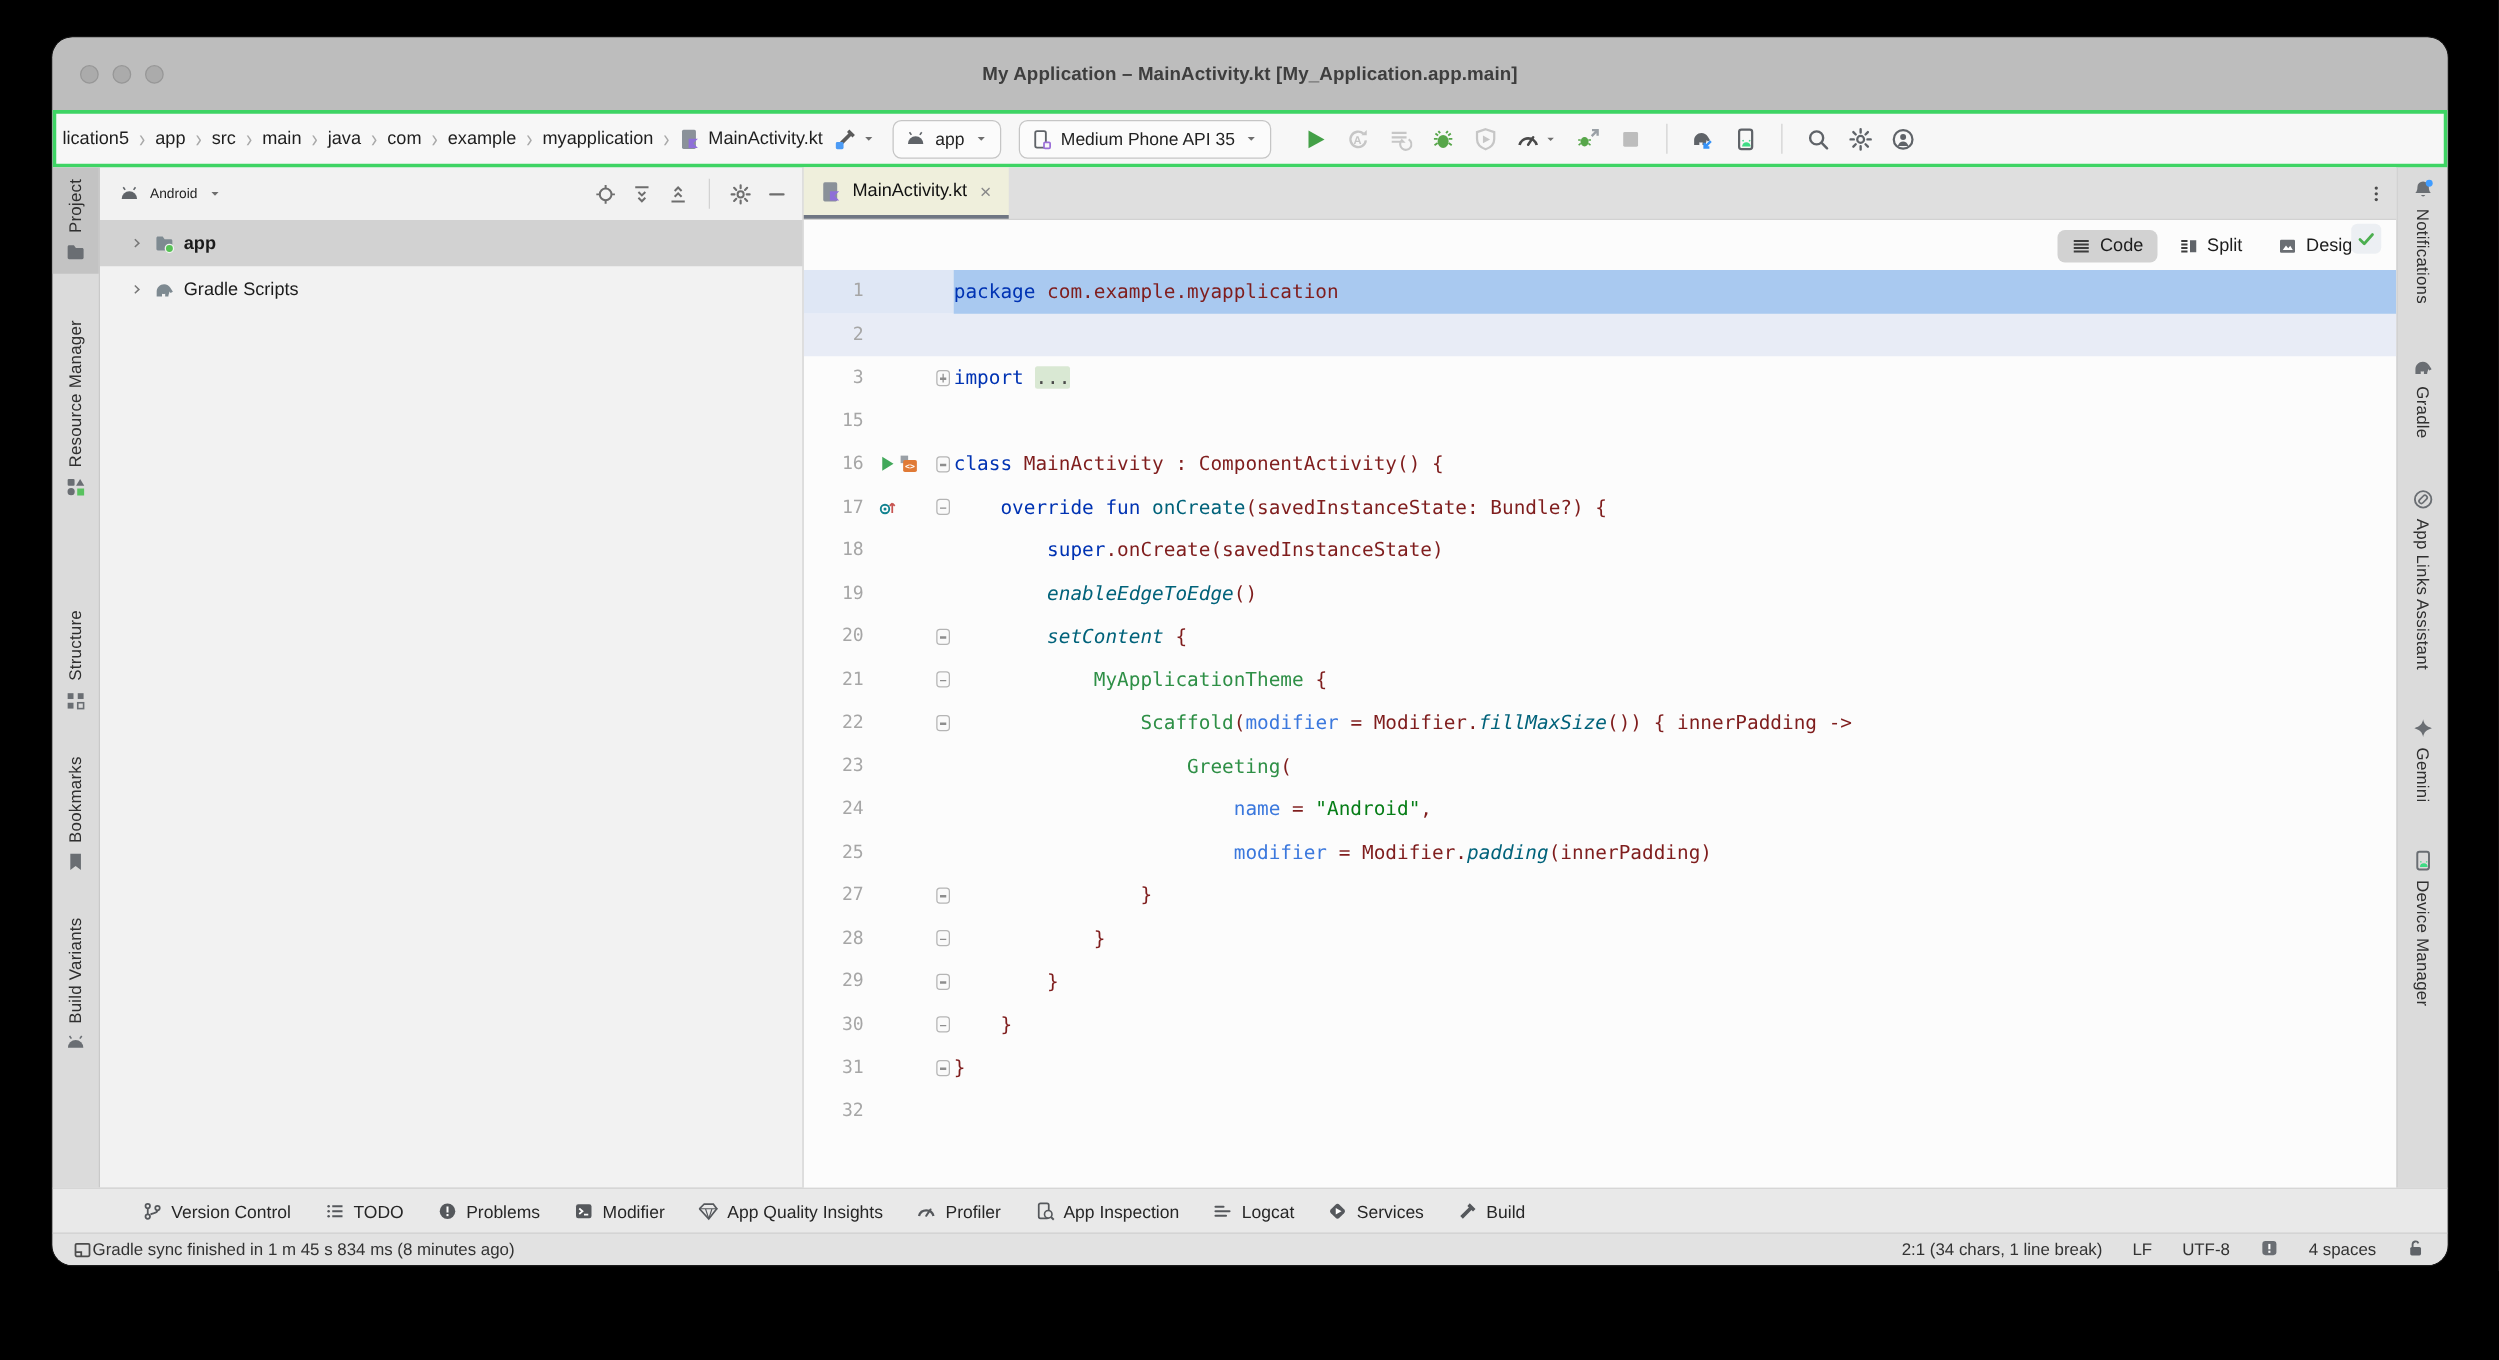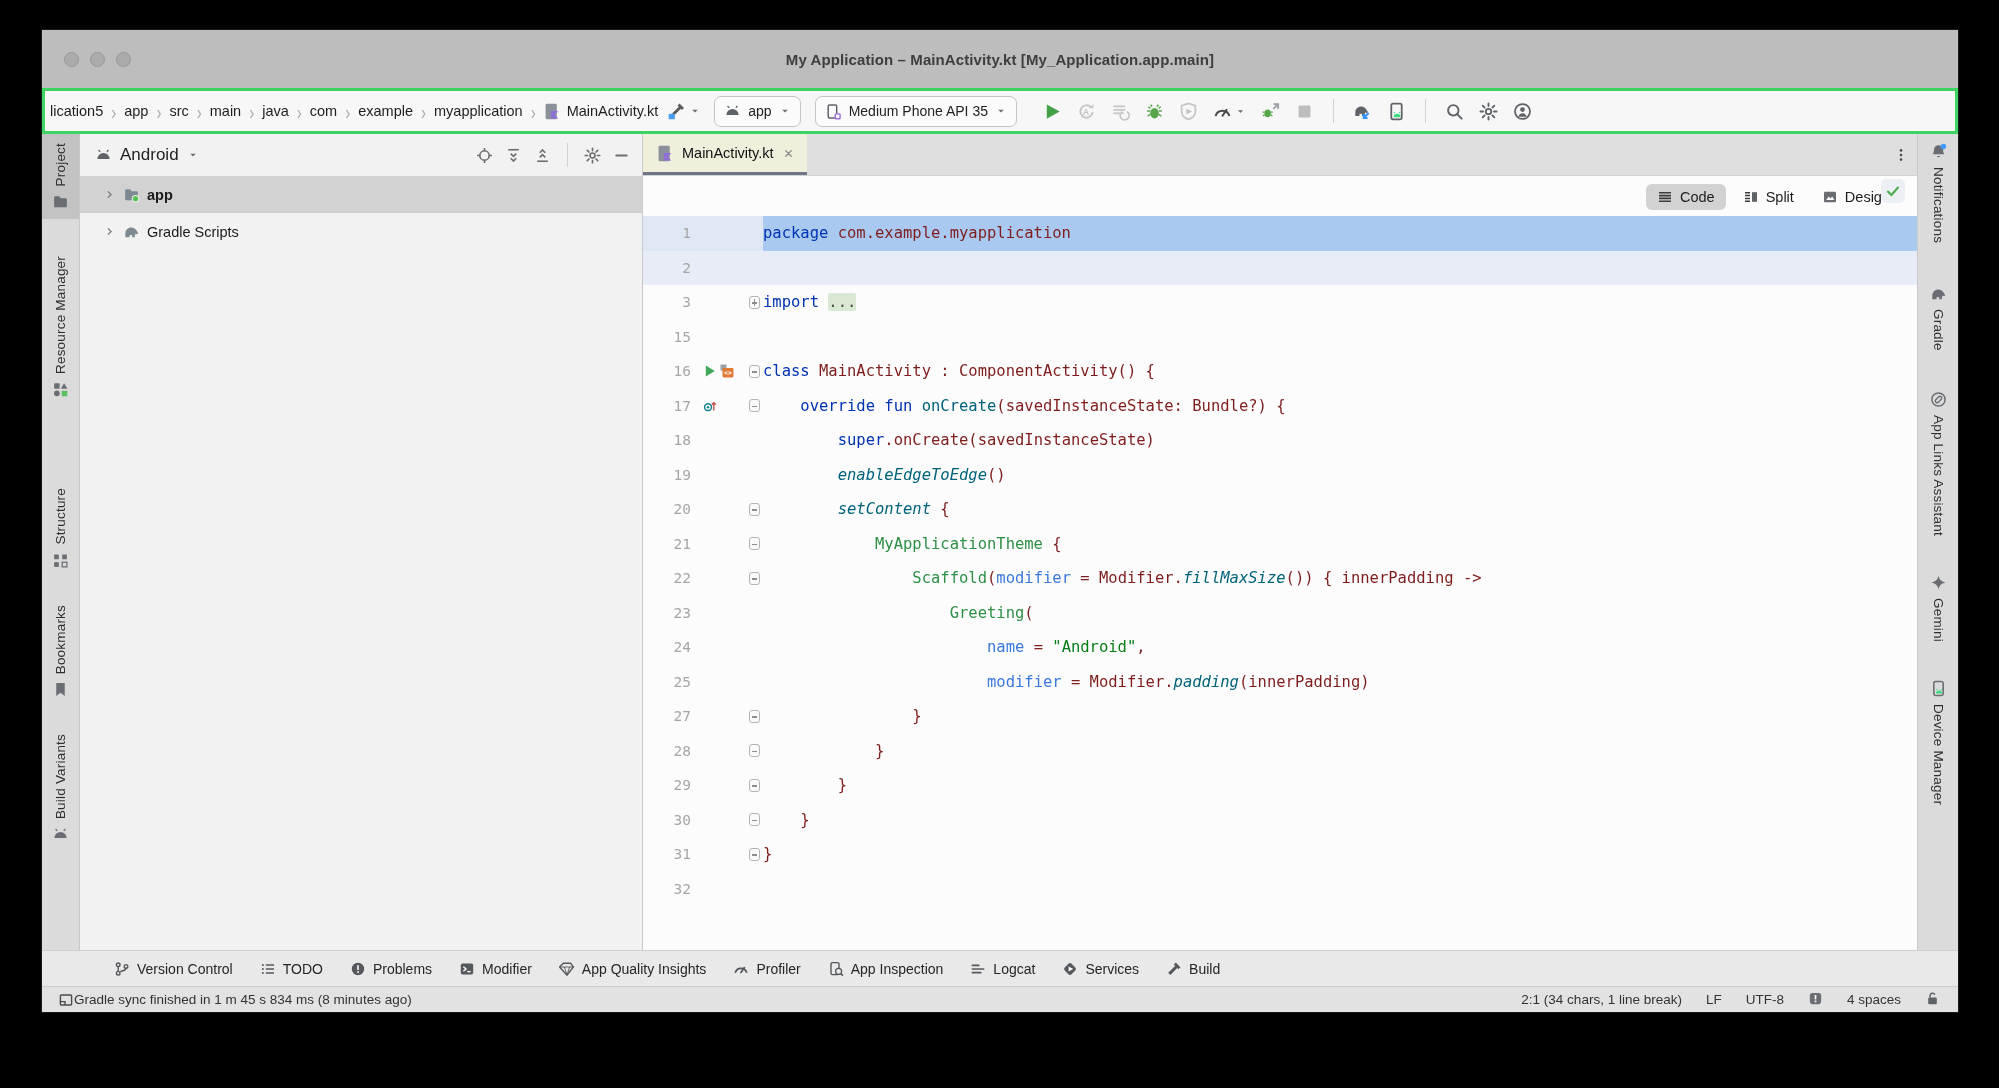--- a/index.html
+++ b/index.html
@@ -1,21 +1,21 @@
 <!DOCTYPE html>
 <html style="--green: #3ED464; --selblue: #A9C9F0; --kw: #0033B3; --fn: #00627A; --comp: #2E8F46; --param: #3B78DD; --str: #067D17;"><head>
 <meta charset="utf-8">
 <style>
   html,body{margin:0;padding:0;background:#000;width:1999px;height:1088px;overflow:hidden;
     font-family:"Liberation Sans",sans-serif;-webkit-font-smoothing:antialiased;}
   *{box-sizing:border-box}
   .ic{display:inline-flex;align-items:center;justify-content:center;flex:none}
   .ic svg{width:100%;height:100%;display:block}
 
-  .window{position:absolute;left:42px;top:30px;width:1916px;height:982px;border-radius:0;
+  .window{position:absolute;left:42px;top:30px;width:1916px;height:982px;border-radius:16px;
     overflow:hidden;background:#F2F2F2;box-shadow:0 0 0 1px #1a1a1a;display:flex;flex-direction:column}
 
   
   .titlebar{height:58px;background:#BDBDBD;position:relative;display:flex;align-items:center;justify-content:center;flex:none}
   .lights{position:absolute;left:22px;top:0;height:100%;display:flex;align-items:center;gap:11px}
   .light{width:15px;height:15px;border-radius:50%;background:#ABABAB;border:1px solid #979797}
   .wtitle{font-size:15px;font-weight:bold;color:#3E3E3E;letter-spacing:.1px}
 
   
   .toolbar{height:46px;flex:none;border:3px solid var(--green,#3ED464);background:#F7F7F7;
@@ -44,21 +44,21 @@
   .strip.l .vitem:nth-child(3){margin-top:72px}
   .strip.l .vitem:nth-child(4){margin-top:18px}
   .strip.l .vitem:nth-child(5){margin-top:18px}
   .strip.r .vitem:nth-child(2){margin-top:24px}
   .strip.r .vitem:nth-child(3){margin-top:22px}
   .strip.r .vitem:nth-child(4){margin-top:20px}
   .strip.r .vitem:nth-child(5){margin-top:20px}
 
   .project{width:563px;background:#F2F2F2;border-right:1px solid #C9C9C9;flex:none;display:flex;flex-direction:column}
   .phead{height:42px;display:flex;align-items:center;padding:0 10px 0 15px;gap:8px;flex:none}
-  .phead .title{font-size:17px;color:#1f1f1f;margin-right:0}
+  .phead .title{font-size:11px;color:#1f1f1f;margin-right:0}
   .phead .sp{flex:1}
   .phead .tbtn{padding:2px}
   .trow{height:37px;display:flex;align-items:center;gap:7px;padding-left:23px;font-size:14.5px;color:#1b1b1b}
   .trow.sel{background:#D2D2D2}
   .trow.b{font-weight:bold}
 
   .editor{flex:1;background:#FCFCFC;display:flex;flex-direction:column;position:relative;min-width:0}
   .tabbar{height:42px;background:#DFDFDF;border-bottom:1px solid #D2D2D2;display:flex;align-items:stretch;flex:none;position:relative}
   .tab{display:flex;align-items:center;gap:8px;padding:0 12px 0 14px;background:#EFEFDC;border-bottom:3px solid #6F7683;
     font-size:14.5px;color:#111}

